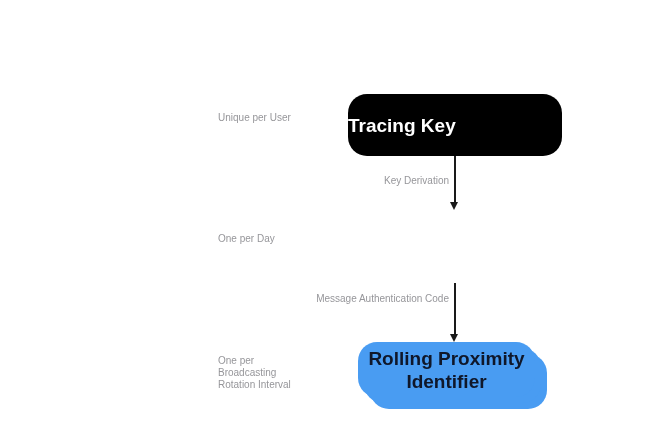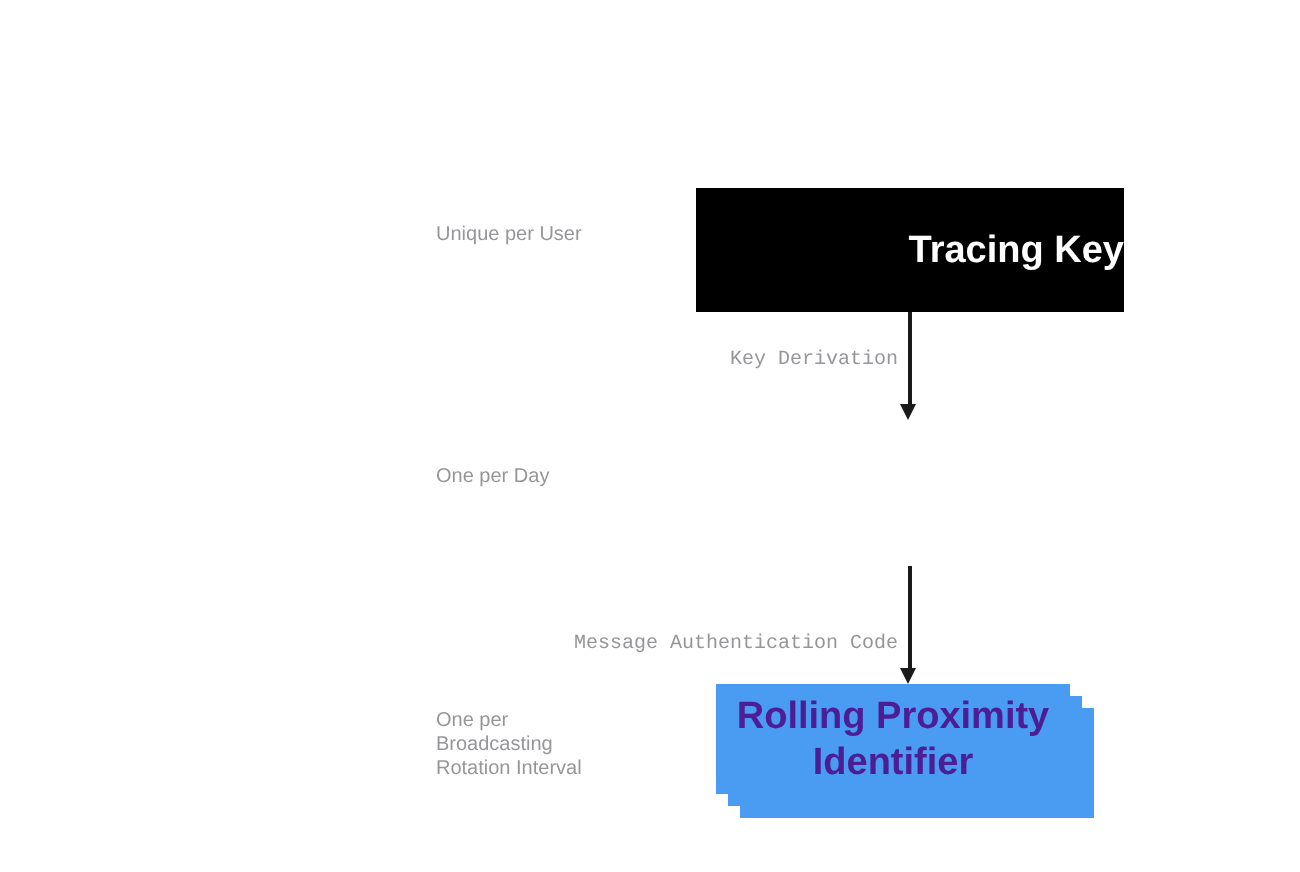--- a/index.html
+++ b/index.html
@@ -36,25 +36,26 @@
     white-space: pre-line;
   }
   .side-label.lbl-1 { top: 112px; }
   .side-label.lbl-2 { top: 233px; }
   .side-label.lbl-3 { top: 355px; }
 
   .node {
     position: absolute;
     display: flex;
     align-items: center;
-    justify-content: flex-end;
+    justify-content: flex-start;
     text-align: center;
     font-weight: 700;
     font-size: 19px;
     line-height: 23px;
+    border-radius: 19px;
   }
   .node-black {
     left: 348px;
     top: 94px;
     width: 214px;
     height: 62px;
     background: #000000;
     color: #ffffff;
   }
   .node-darkblue {
@@ -65,35 +66,34 @@
     background: #2A4D7E;
     color: #F2F6FA;
     box-shadow: 5px 5px 0 #2A4D7E, 10px 10px 0 #2A4D7E, 15px 15px 0 #2A4D7E;
   }
   .node-lightblue {
     left: 358px;
     top: 342px;
     width: 177px;
     height: 55px;
     background: #499CF2;
-    color: #4c1d95;
+    color: #0f172a;
     box-shadow: 6px 6px 0 #499CF2, 12px 12px 0 #499CF2;
   }
 
   .edge-label {
     position: absolute;
     width: 200px;
     left: 249px;
     text-align: right;
     font-size: 10px;
     color: #96969A;
-    font-family: Liberation Mono, monospace;
   }
   .edge-label.edge-1 { top: 175px; }
-  .edge-label.edge-2 { top: 317px; }
+  .edge-label.edge-2 { top: 293px; }
 
   .arrow-line {
     position: absolute;
     left: 454px;
     width: 1.5px;
     background: #1A1A1A;
   }
   .arrow-line.line-1 { top: 156px; height: 47px; }
   .arrow-line.line-2 { top: 283px; height: 52px; }
 

